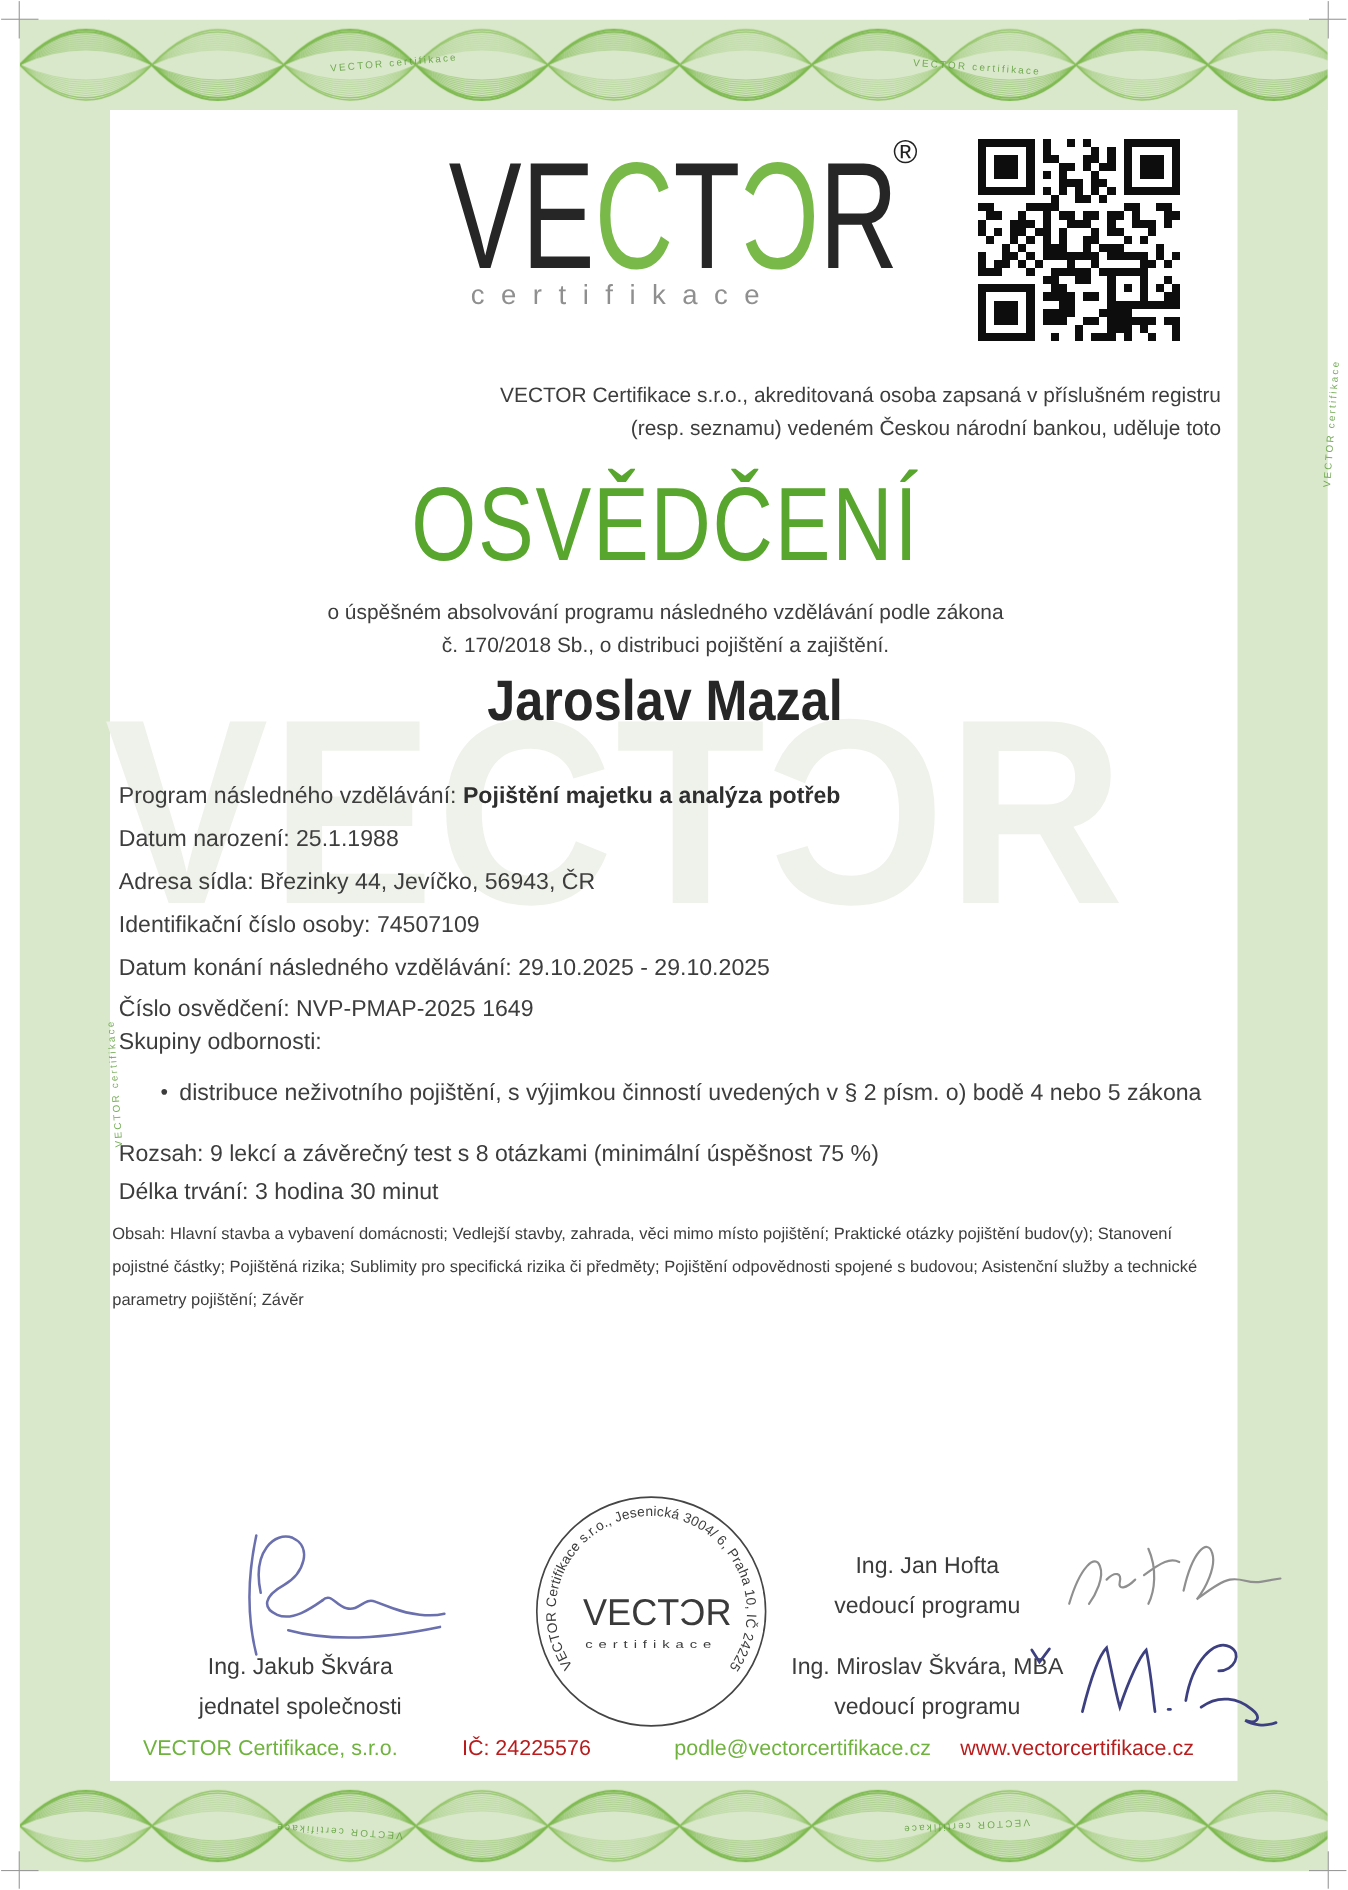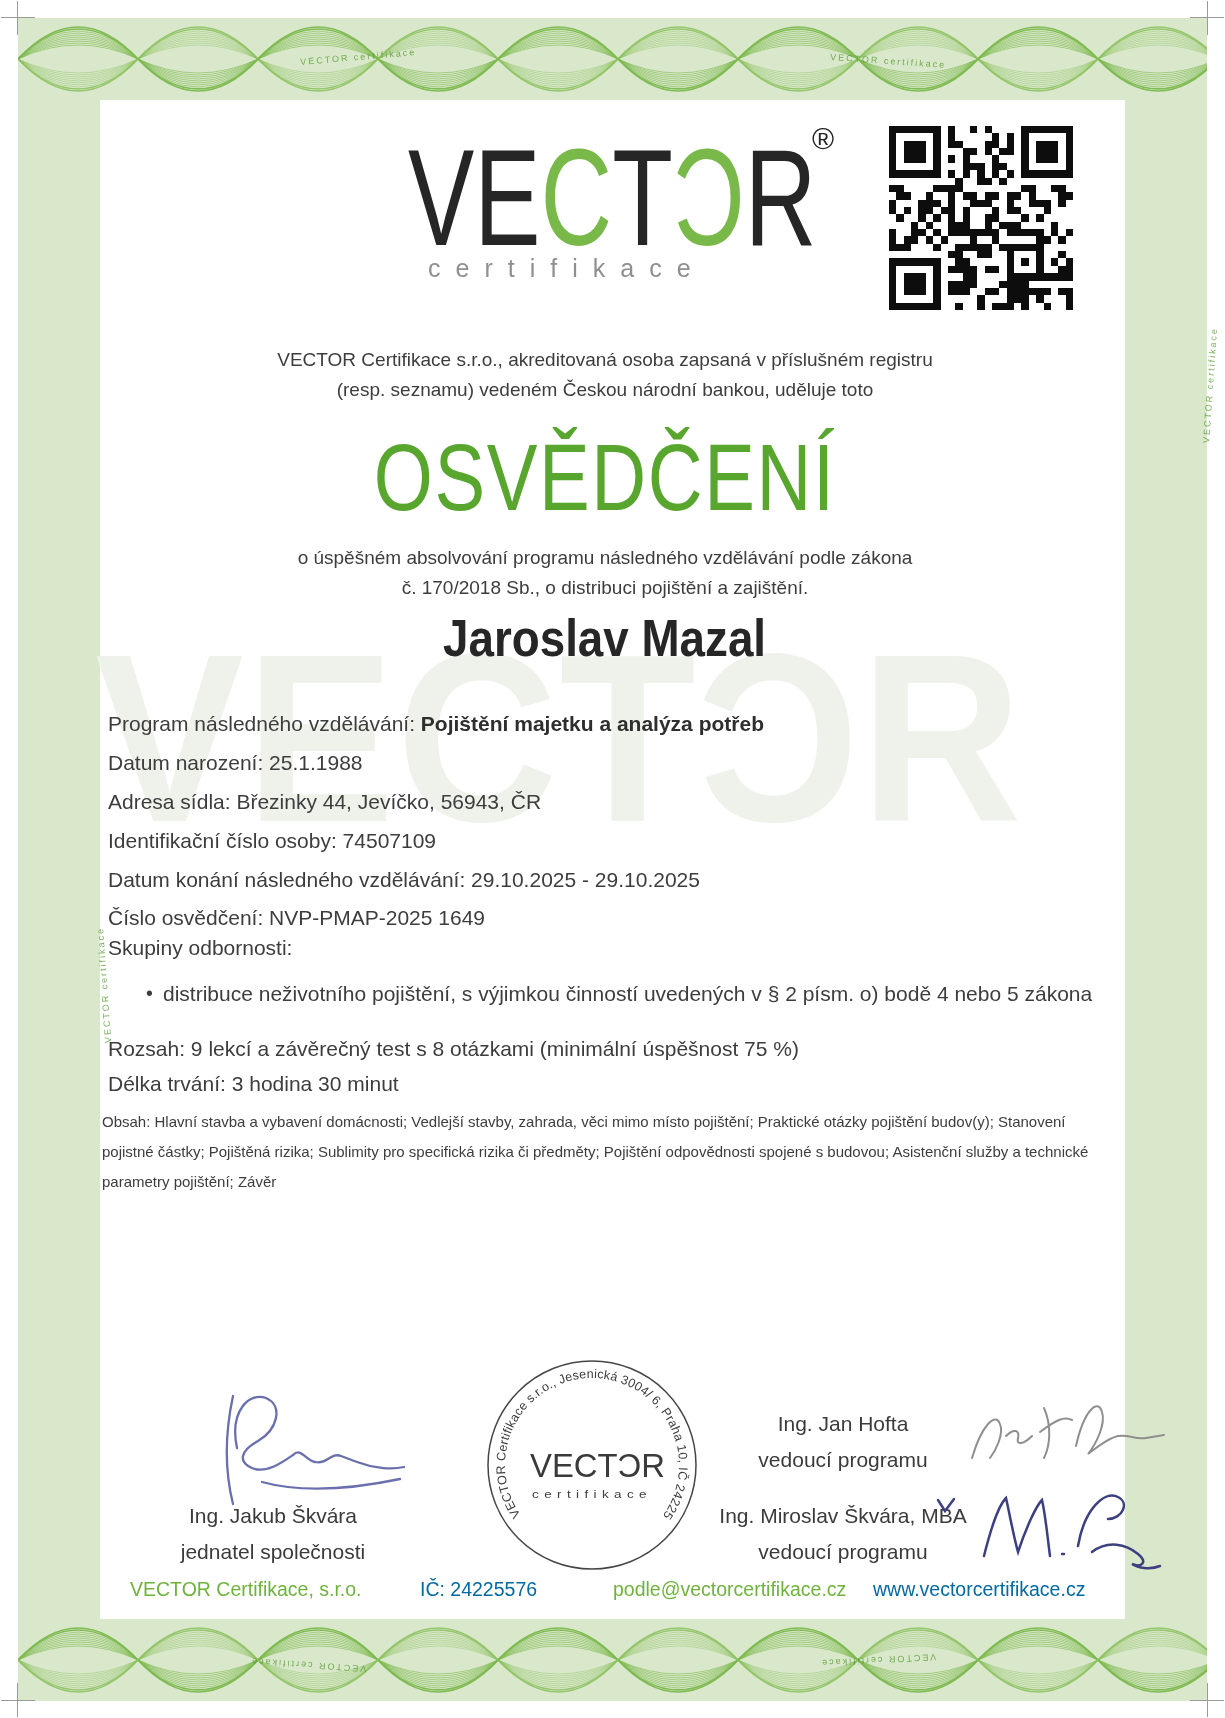--- a/index.html
+++ b/index.html
@@ -16,42 +16,42 @@
   
   .logo-wrap{position:absolute;left:408px;top:128px;z-index:2;}
   .logo-word{display:inline-block;font-size:138px;line-height:138px;letter-spacing:0;
              transform:scaleX(.72);transform-origin:left top;color:#262626;white-space:nowrap;}
   .logo-word .g{color:#79b94a;}
   .registered{position:absolute;left:812px;top:122px;font-size:30px;color:#222;z-index:2;}
   .logo-sub{position:absolute;left:428px;top:254px;font-size:25px;letter-spacing:15px;color:#8f8f8f;z-index:2;white-space:nowrap;}
   #qr{position:absolute;left:889px;top:126px;width:184px;height:184px;z-index:2;}
   
   .centercol{position:absolute;left:100px;width:1010px;text-align:center;z-index:2;white-space:nowrap;}
-  .intro{top:345px;font-size:19px;line-height:30px;}
+  .intro{top:345px;font-size:19px;line-height:30px;text-align:right;}
   .cert-title{top:430px;height:95px;}
   .cert-title span{display:inline-block;font-size:95px;line-height:95px;color:#58a62e;letter-spacing:2px;
                    transform:scaleX(.8);transform-origin:center top;}
   .subtitle{top:543px;font-size:19px;line-height:30px;}
   .recipient{top:608px;}
   .recipient span{display:inline-block;font-size:52px;line-height:60px;font-weight:bold;color:#262626;
                   transform:scaleX(.88);transform-origin:center top;}
   
   .line{position:absolute;left:108px;font-size:21px;line-height:24px;z-index:2;white-space:nowrap;}
   .line b{font-weight:bold;color:#2e2e2e;}
   .bullet-dot{position:absolute;left:146px;font-size:19.5px;z-index:2;}
   .para{position:absolute;left:102px;width:990px;font-size:15px;line-height:30px;z-index:2;}
   
   #sig-layer{position:absolute;left:0;top:0;z-index:3;}
   .signer{position:absolute;width:250px;text-align:center;font-size:21px;line-height:24px;color:#3b3b3b;z-index:2;}
   .signer .role{margin-top:12px;}
   #seal{position:absolute;left:482px;top:1355px;z-index:2;}
   
   .footer-item{position:absolute;top:1578px;font-size:19.5px;z-index:2;white-space:nowrap;}
   .green{color:#6fb33e;}
-  .dark{color:#0369a1;}
+  .dark{color:#b91c1c;}
 </style>
 </head>
 <body>
 
 <div class="page">
 
   <div class="frame-bg" style="left:18px;top:18px;width:1189px;height:82px"></div>
   <div class="frame-bg" style="left:18px;top:1619px;width:1189px;height:82px"></div>
   <div class="frame-bg" style="left:18px;top:18px;width:82px;height:1683px"></div>
   <div class="frame-bg" style="left:1125px;top:18px;width:82px;height:1683px"></div>

